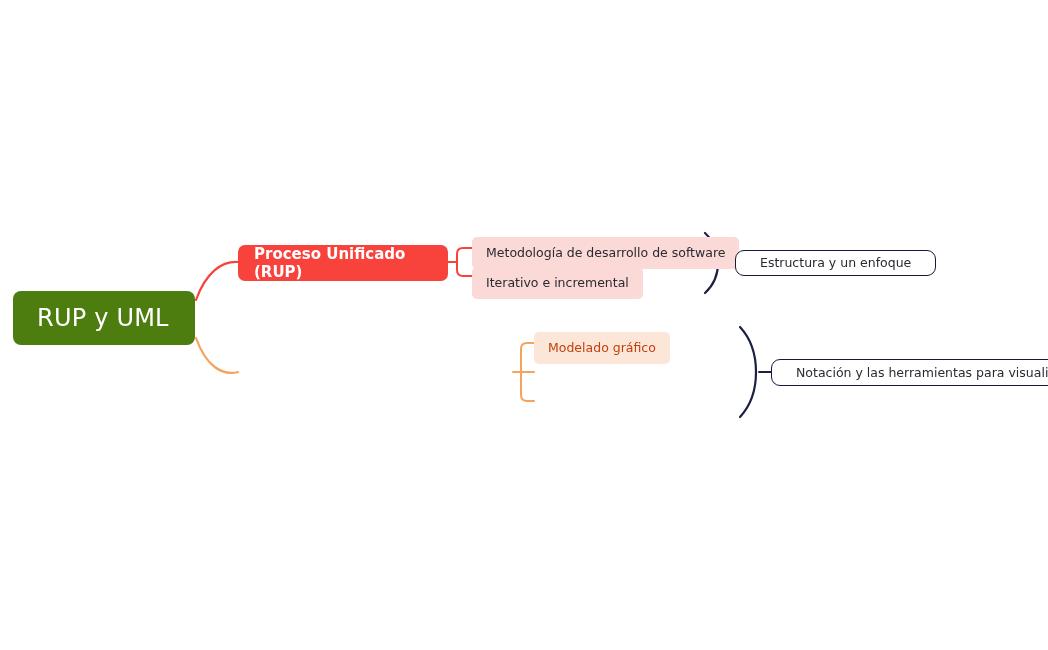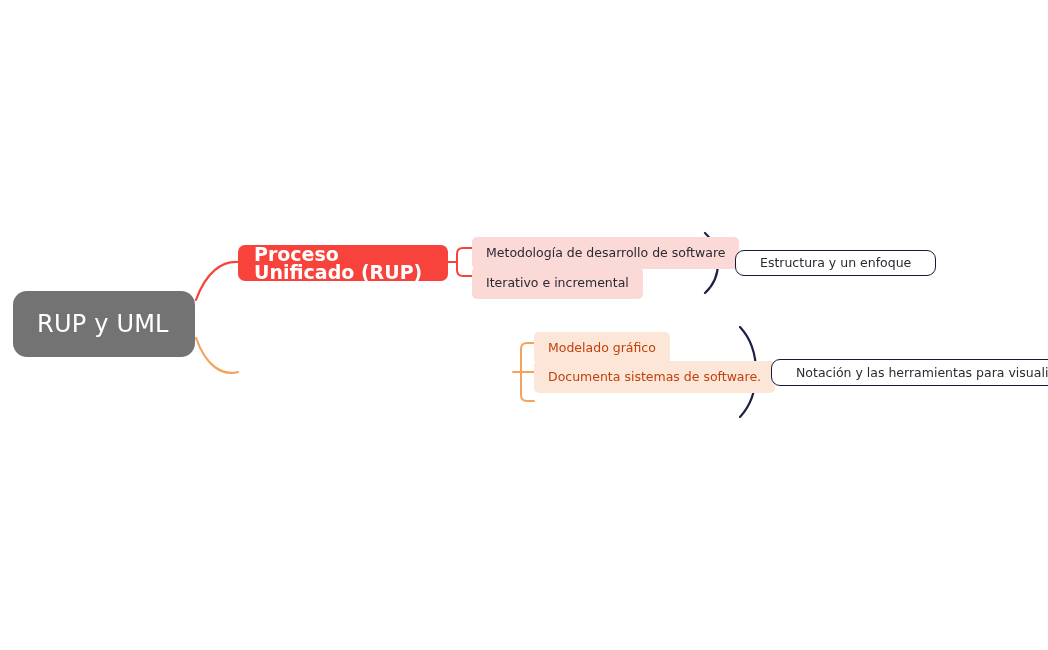--- a/index.html
+++ b/index.html
@@ -37,23 +37,23 @@
     box-sizing: border-box;
     display: flex;
     align-items: center;
   }
 
   
   #root-node {
     left: 13px;
     top: 291px;
     width: 182px;
-    height: 66px;
-    background: #737373;
-    border-radius: 14px;
+    height: 54px;
+    background: #4d7c0f;
+    border-radius: 8px;
     padding: 0 24px;
   }
   #root-node .label {
     color: #ffffff;
     font-size: 24px;
     line-height: 28px;
     letter-spacing: 0.2px;
     font-weight: 400;
   }
 
@@ -62,21 +62,21 @@
     left: 238px;
     top: 245px;
     width: 210px;
     height: 36px;
     background: #F8423C;
     border-radius: 7px;
     padding: 0 16px;
   }
   #branch-rup .label {
     color: #ffffff;
-    font-size: 19px;
+    font-size: 15px;
     line-height: 18px;
     font-weight: 600;
   }
 
   
   #branch-uml {
     left: 238px;
     top: 345px;
     width: 275px;
     height: 55px;
@@ -181,17 +181,16 @@
     <span class="label">Proceso Unificado (RUP)</span>
   </div>
 
   <div class="pill red-pill" id="leaf-metodologia">Metodología de desarrollo de software</div>
   <div class="pill red-pill" id="leaf-iterativo">Iterativo e incremental</div>
 
   <div class="outline-box" id="summary-estructura">Estructura y un enfoque</div>
 
 
   <div class="pill orange-pill" id="leaf-modelado">Modelado gráfico</div>
-  <div class="pill orange-pill" id="leaf-documenta">Documenta sistemas de software.</div>
 
   <div class="outline-box" id="summary-notacion">Notación y las herramientas para visualizar</div>
 
 </div>
 
 </body></html>

